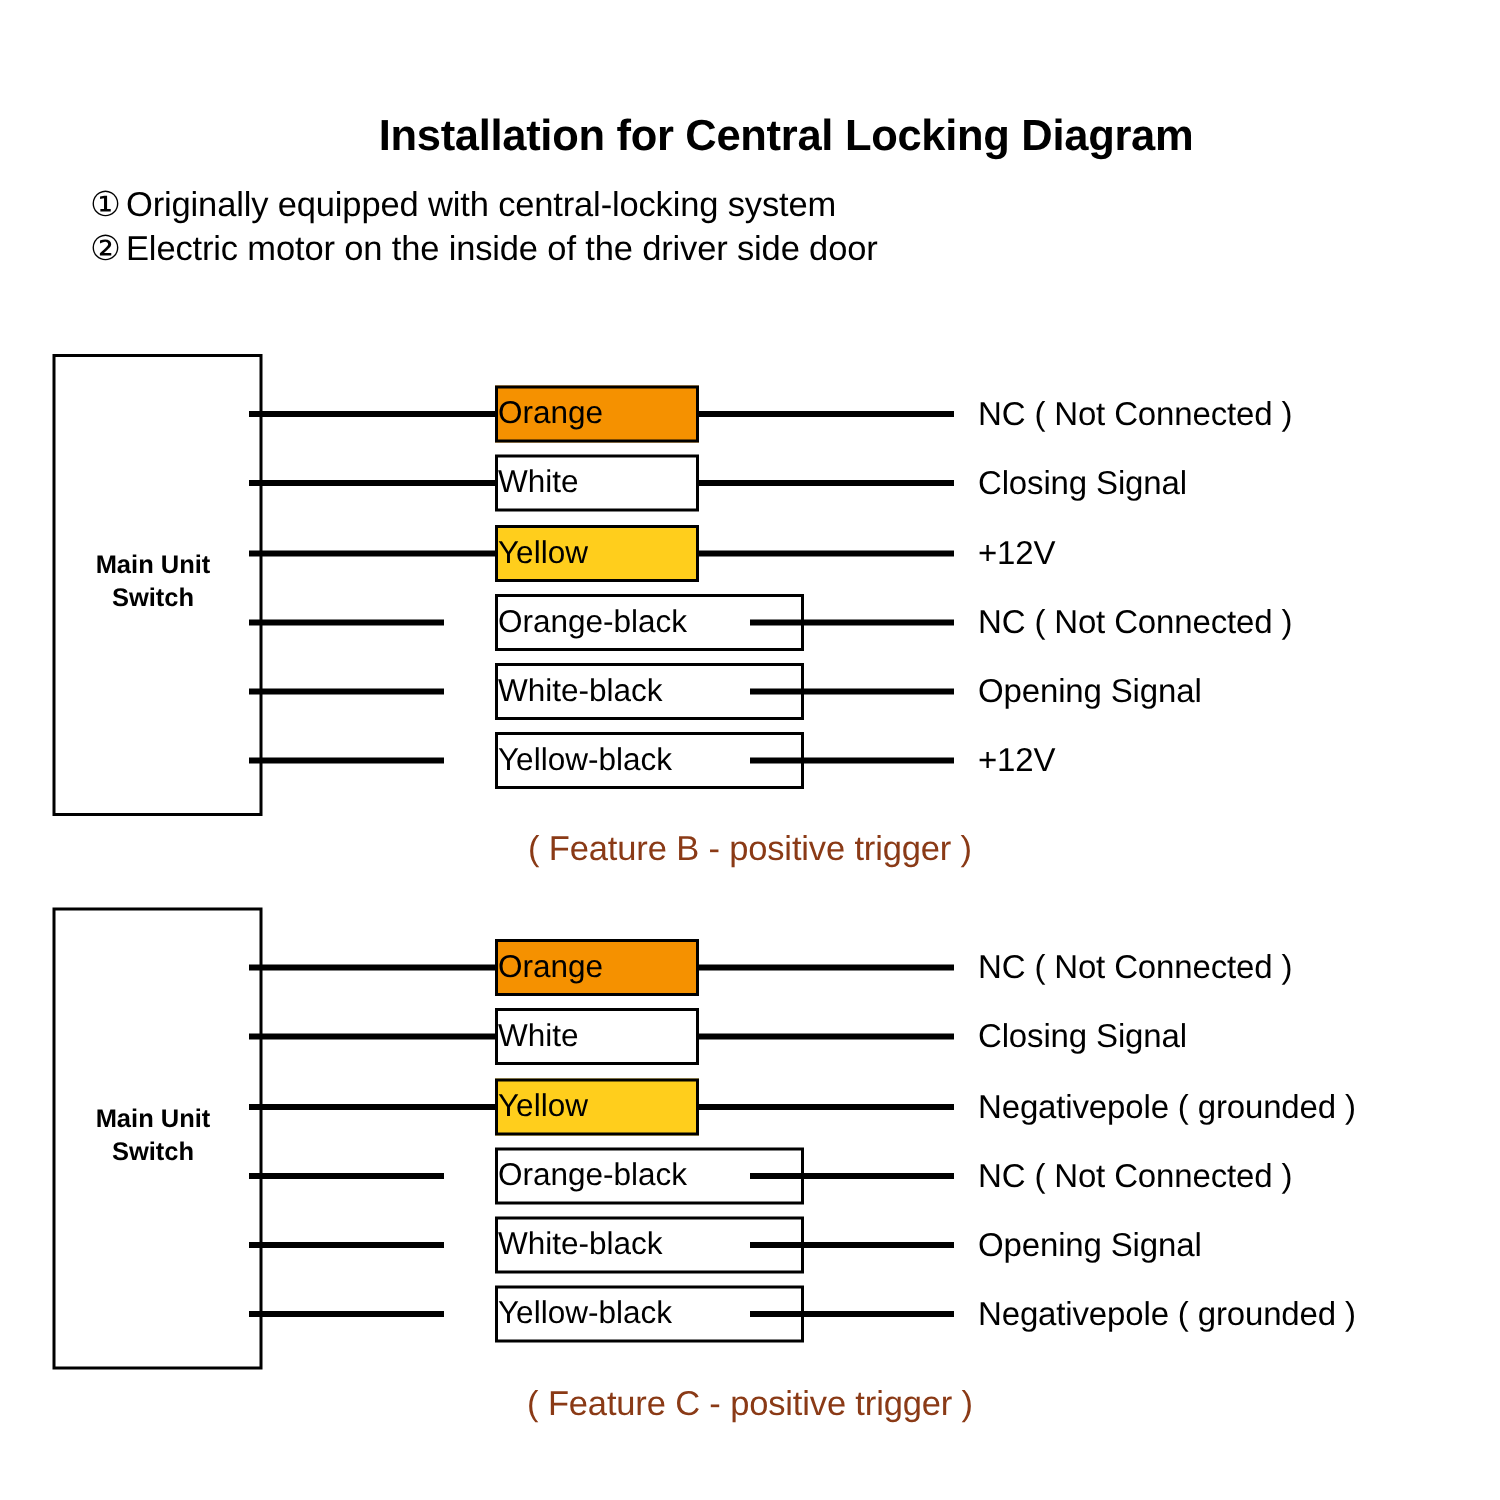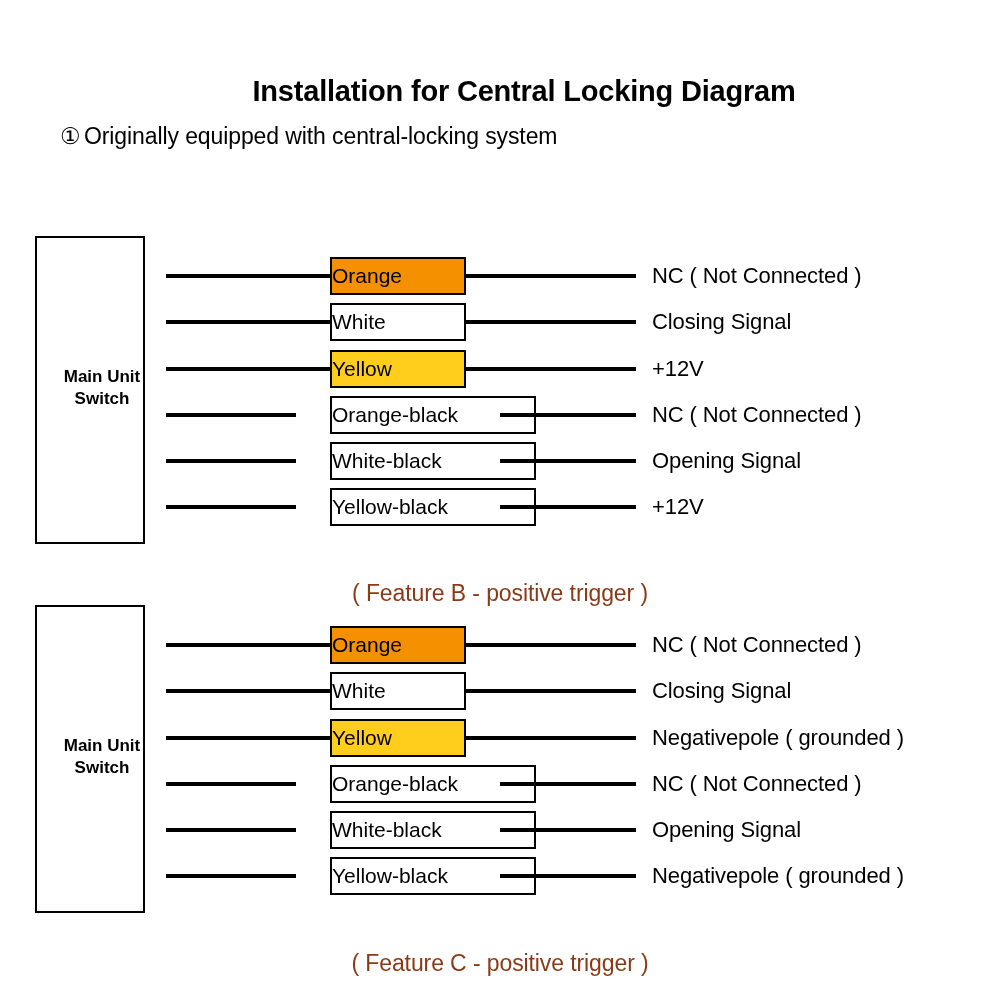--- a/index.html
+++ b/index.html
@@ -50,21 +50,21 @@
   
   .diagram {
     position: absolute;
     left: 0;
     width: 1000px;
   }
   .unit-box {
     position: absolute;
     left: 35px;
     top: 0;
-    width: 110px;
+    width: 140px;
     height: 308px;
     border: 2px solid #000;
     background: #fff;
     box-sizing: border-box;
   }
   .unit-box-label {
     position: absolute;
     left: 0;
     top: 128px;
     width: 130px;
@@ -141,31 +141,33 @@
 
   .caption {
     position: absolute;
     left: 0;
     width: 1000px;
     text-align: center;
     font-size: 23px;
     color: #8a3a16;
     white-space: nowrap;
     letter-spacing: -0.1px;
-    margin-top: 28px;
   }
 </style>
 </head>
 <body>
 
 <div id="page-title">Installation for Central Locking Diagram</div>
 
 <div class="intro-block">
   <div class="intro-line">
     <span class="num">①</span><span>Originally equipped with central-locking system</span>
+  </div>
+  <div class="intro-line">
+    <span class="num">②</span><span>Electric motor on the inside of the driver side door</span>
   </div>
 </div>
 
 <div id="diagram-root">
     <div class="diagram" style="top: 236px;">
       <div class="unit-box">
         <div class="unit-box-label">
           <div>Main Unit</div>
           <div>Switch</div>
         </div>

